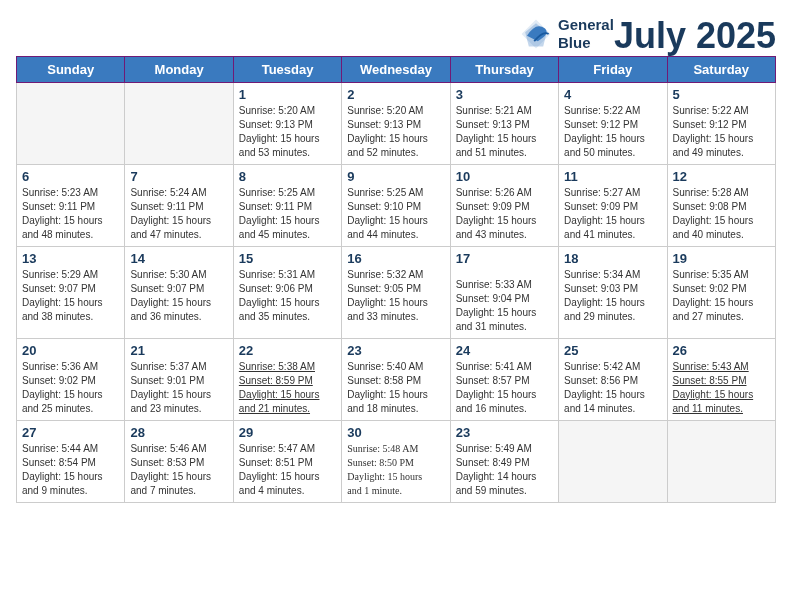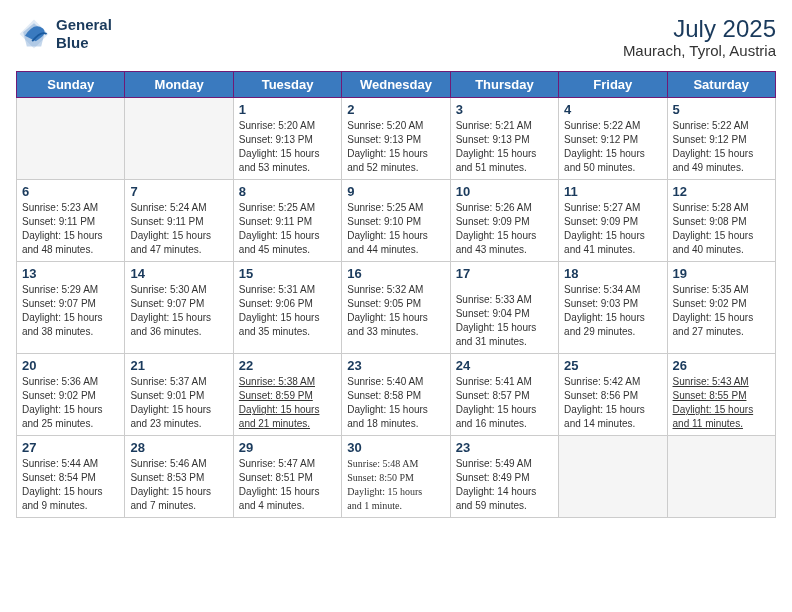--- a/index.html
+++ b/index.html
@@ -5,23 +5,22 @@
     * { box-sizing: border-box; margin: 0; padding: 0; }
     body {
       font-family: Arial, sans-serif;
       background: #fff;
       width: 792px;
       min-height: 612px;
       padding: 16px;
     }
     .header {
       display: flex;
-      justify-content: space-between;
+      justify-content: flex-end;
       align-items: flex-start;
-      margin-bottom: 12px;
     }
     .logo {
       display: flex;
       align-items: center;
       gap: 4px;
     }
     .logo-text {
       display: flex;
       flex-direction: column;
       font-size: 15px;
@@ -30,22 +29,22 @@
       line-height: 1.2;
     }
     .logo-icon {
       width: 36px;
       height: 36px;
     }
     .title-block {
       text-align: right;
     }
     .month-title {
-      font-size: 24px;
-      font-weight: normal;
+      font-size: 36px;
+      font-weight: bold;
       color: #1a3a5c;
       line-height: 1.1;
     }
     .subtitle {
       font-size: 15px;
       color: #333;
     }
     table {
       width: 100%;
       border-collapse: collapse;
@@ -97,21 +96,20 @@
       <path d="M10,22 Q20,6 30,14 Q36,20 22,28 Z" fill="#3a7abf"></path>
       <path d="M18,28 Q28,16 34,20" stroke="#1a5a9f" stroke-width="2" fill="none"></path>
     </svg>
     <div class="logo-text">
       <span>General</span>
       <span>Blue</span>
     </div>
   </div>
   <div class="title-block">
     <div class="month-title">July 2025</div>
-    <div class="subtitle">Maurach, Tyrol, Austria</div>
   </div>
 </div>
 
 <table>
   <thead>
     <tr>
     <th>Sunday</th>
         <th>Monday</th>
         <th>Tuesday</th>
         <th>Wednesday</th>

